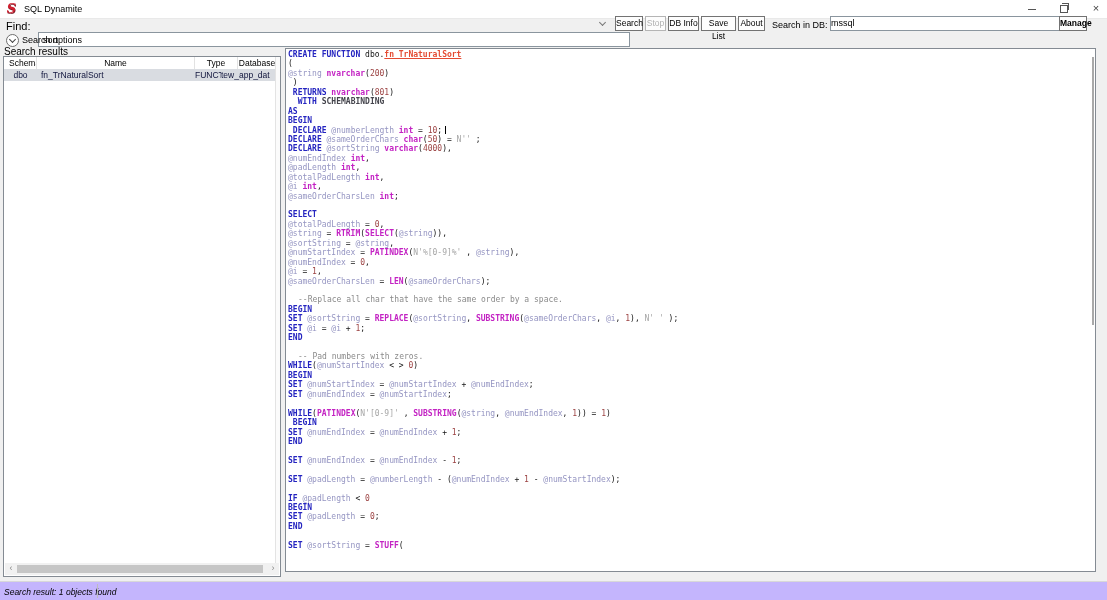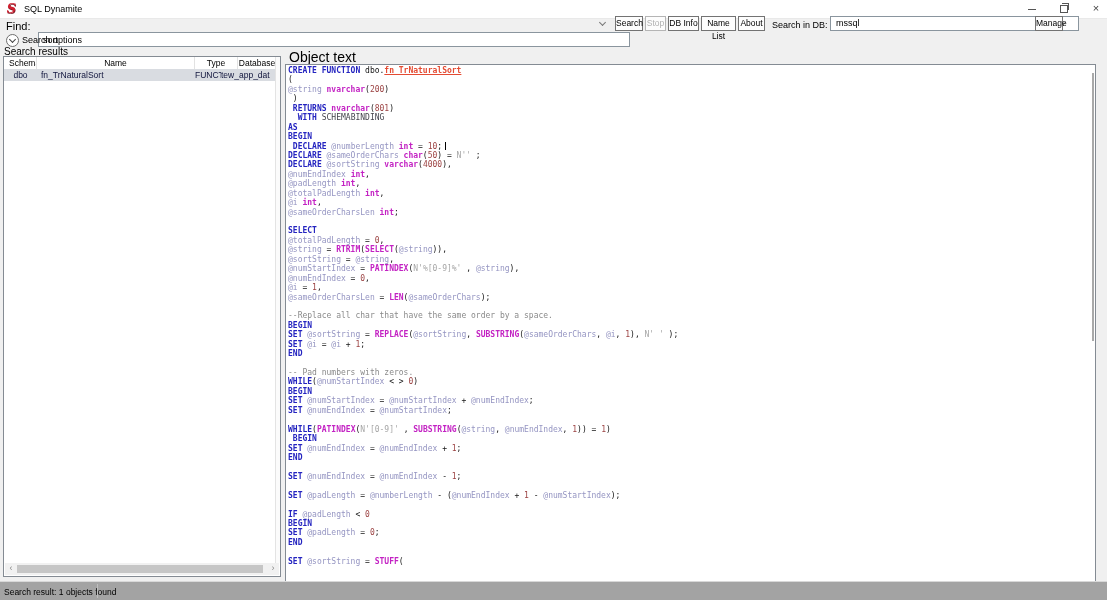--- a/index.html
+++ b/index.html
@@ -34,22 +34,22 @@
   .db-arrow{left:1060px;top:20px;}
   .btn{position:absolute;top:16px;height:15px;background:#fdfdfd;border:1px solid #737373;
     font-size:8.5px;line-height:13px;text-align:center;color:#000;padding:0;box-sizing:border-box;}
   .btn-search{left:615px;width:28px;}
   .btn-stop{left:645px;width:21px;color:#b0b0b0;border-color:#b5b5b5;}
   .btn-dbinfo{left:668px;width:31px;}
   .btn-savelist{left:701px;width:35px;}
   .btn-about{left:738px;width:27px;}
   .searchdb-label{position:absolute;left:772px;top:20px;font-size:9px;color:#000;}
   .db-combo{position:absolute;left:830px;top:16px;width:242px;height:13px;border:1px solid #8a959e;
-    background:#fff;font-size:9px;line-height:13px;padding-left:5px;color:#000;}
-  .btn-manage{left:1035px;width:28px;}
+    background:#fff;font-size:9px;line-height:13px;color:#000;}
+  .btn-manage{left:1059px;width:28px;font-weight:bold;}
   
   .expander{position:absolute;left:6px;top:34px;width:11px;height:11px;border:1px solid #6e6e6e;border-radius:50%;background:#fff;}
   .expander:before{content:"";position:absolute;left:3px;top:2px;width:4px;height:4px;
     border-right:1px solid #444;border-bottom:1px solid #444;transform:rotate(45deg);}
   .options-label{position:absolute;left:22px;top:35px;font-size:9px;color:#000;}
   .results-label{position:absolute;left:4px;top:46px;font-size:10px;color:#000;}
   
   .results-panel{position:absolute;left:3px;top:56px;width:278px;height:521px;background:#fff;
     border:1px solid #848b93;box-sizing:border-box;}
   .grid-header{position:absolute;left:0;top:0;right:4px;height:12px;border-bottom:1px solid #c6c6c6;display:flex;}
@@ -65,38 +65,38 @@
   .gr-type{width:26px;text-align:center;}
   .gr-db{flex:1;}
   .vtrack-left{position:absolute;right:0;top:0;bottom:13px;width:4px;border-left:1px solid #e3e3e3;background:#fbfbfb;}
   .hscroll{position:absolute;left:1px;right:1px;bottom:1px;height:12px;background:#f1f1f1;}
   .hs-arrow{position:absolute;top:0;width:12px;height:12px;color:#8a8a8a;font-size:9px;line-height:11px;text-align:center;}
   .hs-left{left:0;}
   .hs-right{right:0;}
   .hs-thumb{position:absolute;left:12px;top:2px;width:246px;height:8px;background:#c6c6c6;}
   
   .objtext-label{position:absolute;left:289px;top:49px;font-size:14px;color:#000;}
-  .code-panel{position:absolute;left:285px;top:64px;width:811px;height:524px;background:#fff;
+  .code-panel{position:absolute;left:285px;top:48px;width:811px;height:524px;background:#fff;
     border:1px solid #848b93;box-sizing:border-box;overflow:hidden;}
   .code-area{position:absolute;left:2px;top:1px;right:6px;bottom:1px;overflow:hidden;
     font-family:"DejaVu Sans Mono", monospace;font-size:8px;line-height:9.45px;}
   .code-line{white-space:pre;height:9.45px;}
   .tk-k{color:#2424c0;font-weight:bold;}
   .tk-t{color:#c322c3;font-weight:bold;}
   .tk-v{color:#9595c2;}
   .tk-n{color:#9c4343;}
   .tk-s{color:#a6a6a6;}
-  .tk-c{color:#8a8a8a;}
+  .tk-c{color:#8a8a8a;margin-left:10px;}
   .tk-d{color:#141414;}
-  .tk-g{color:#44444c;font-weight:normal;}
+  .tk-g{color:#44444c;font-weight:bold;}
   .tk-hl{color:#e44b33;font-weight:bold;text-decoration:underline;}
   .tk-cr{display:inline-block;width:1px;height:8px;background:#000;margin-left:3px;vertical-align:-1px;}
   .vscroll-right{position:absolute;right:1px;top:8px;width:2px;height:268px;background:#a9a9a9;}
   
-  .statusbar{position:absolute;left:0;top:581px;width:1107px;height:19px;background:#a3a3a3;border-top:1px solid #d8d8d8;}
+  .statusbar{position:absolute;left:0;top:581px;width:1107px;height:19px;background:#c4b5fd;border-top:1px solid #d8d8d8;font-style:italic;}
   .status-text{position:absolute;left:4px;top:5px;font-size:8.5px;color:#000;}
   .status-div{position:absolute;left:97px;top:2px;height:14px;border-left:1px solid #bdbdbd;}
 </style>
 </head>
 <body>
 
 <div class="titlebar">
   <div class="app-icon">S</div>
   <div class="app-title">SQL Dynamite</div>
   <div class="winbtn winbtn-min">
@@ -107,21 +107,21 @@
     </div>
   <div class="winbtn winbtn-close">×</div>
 </div>
 
 <div class="find-label">Find:</div>
 <input class="find-input" value="sort" style="">
 <span class="combo-arrow find-arrow"></span>
 <button class="btn btn-search">Search</button>
 <button class="btn btn-stop">Stop</button>
 <button class="btn btn-dbinfo">DB Info</button>
-<button class="btn btn-savelist">Name List</button>
+<button class="btn btn-savelist">Save List</button>
 <button class="btn btn-about">About</button>
 <div class="searchdb-label">Search in DB:</div>
 <div class="db-combo">mssql</div>
 <span class="combo-arrow db-arrow"></span>
 <button class="btn btn-manage">Manage</button>
 
 <div class="expander"></div>
 <div class="options-label">Search options</div>
 
 <div class="results-label">Search results</div>

